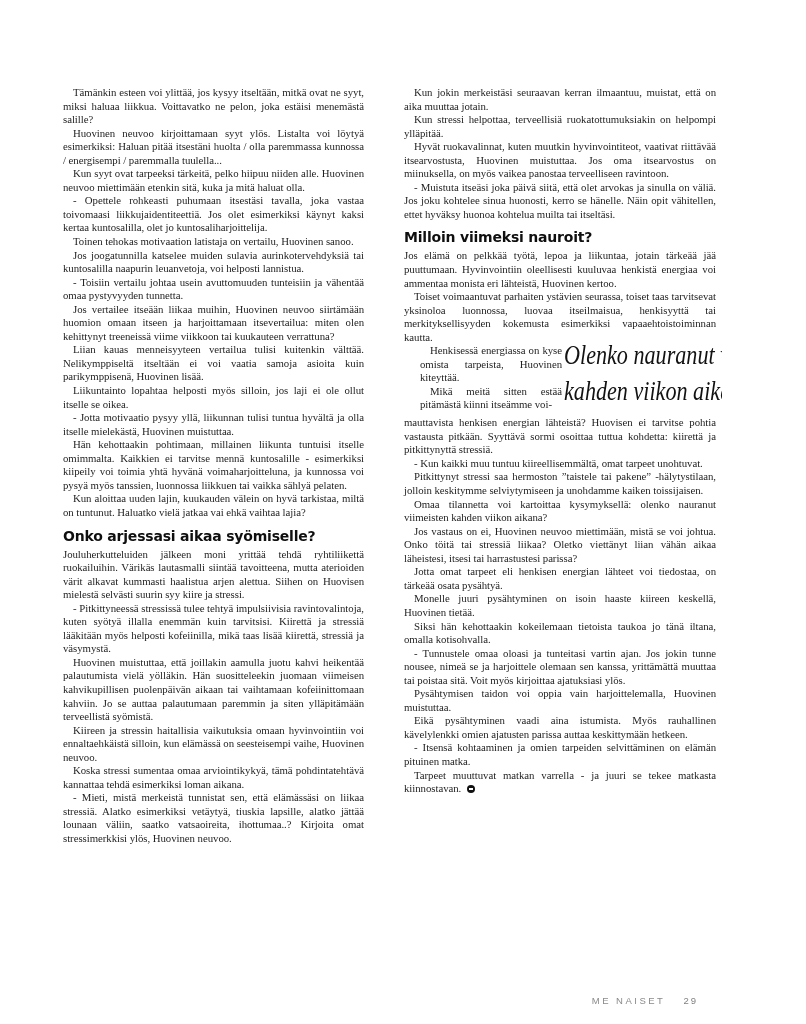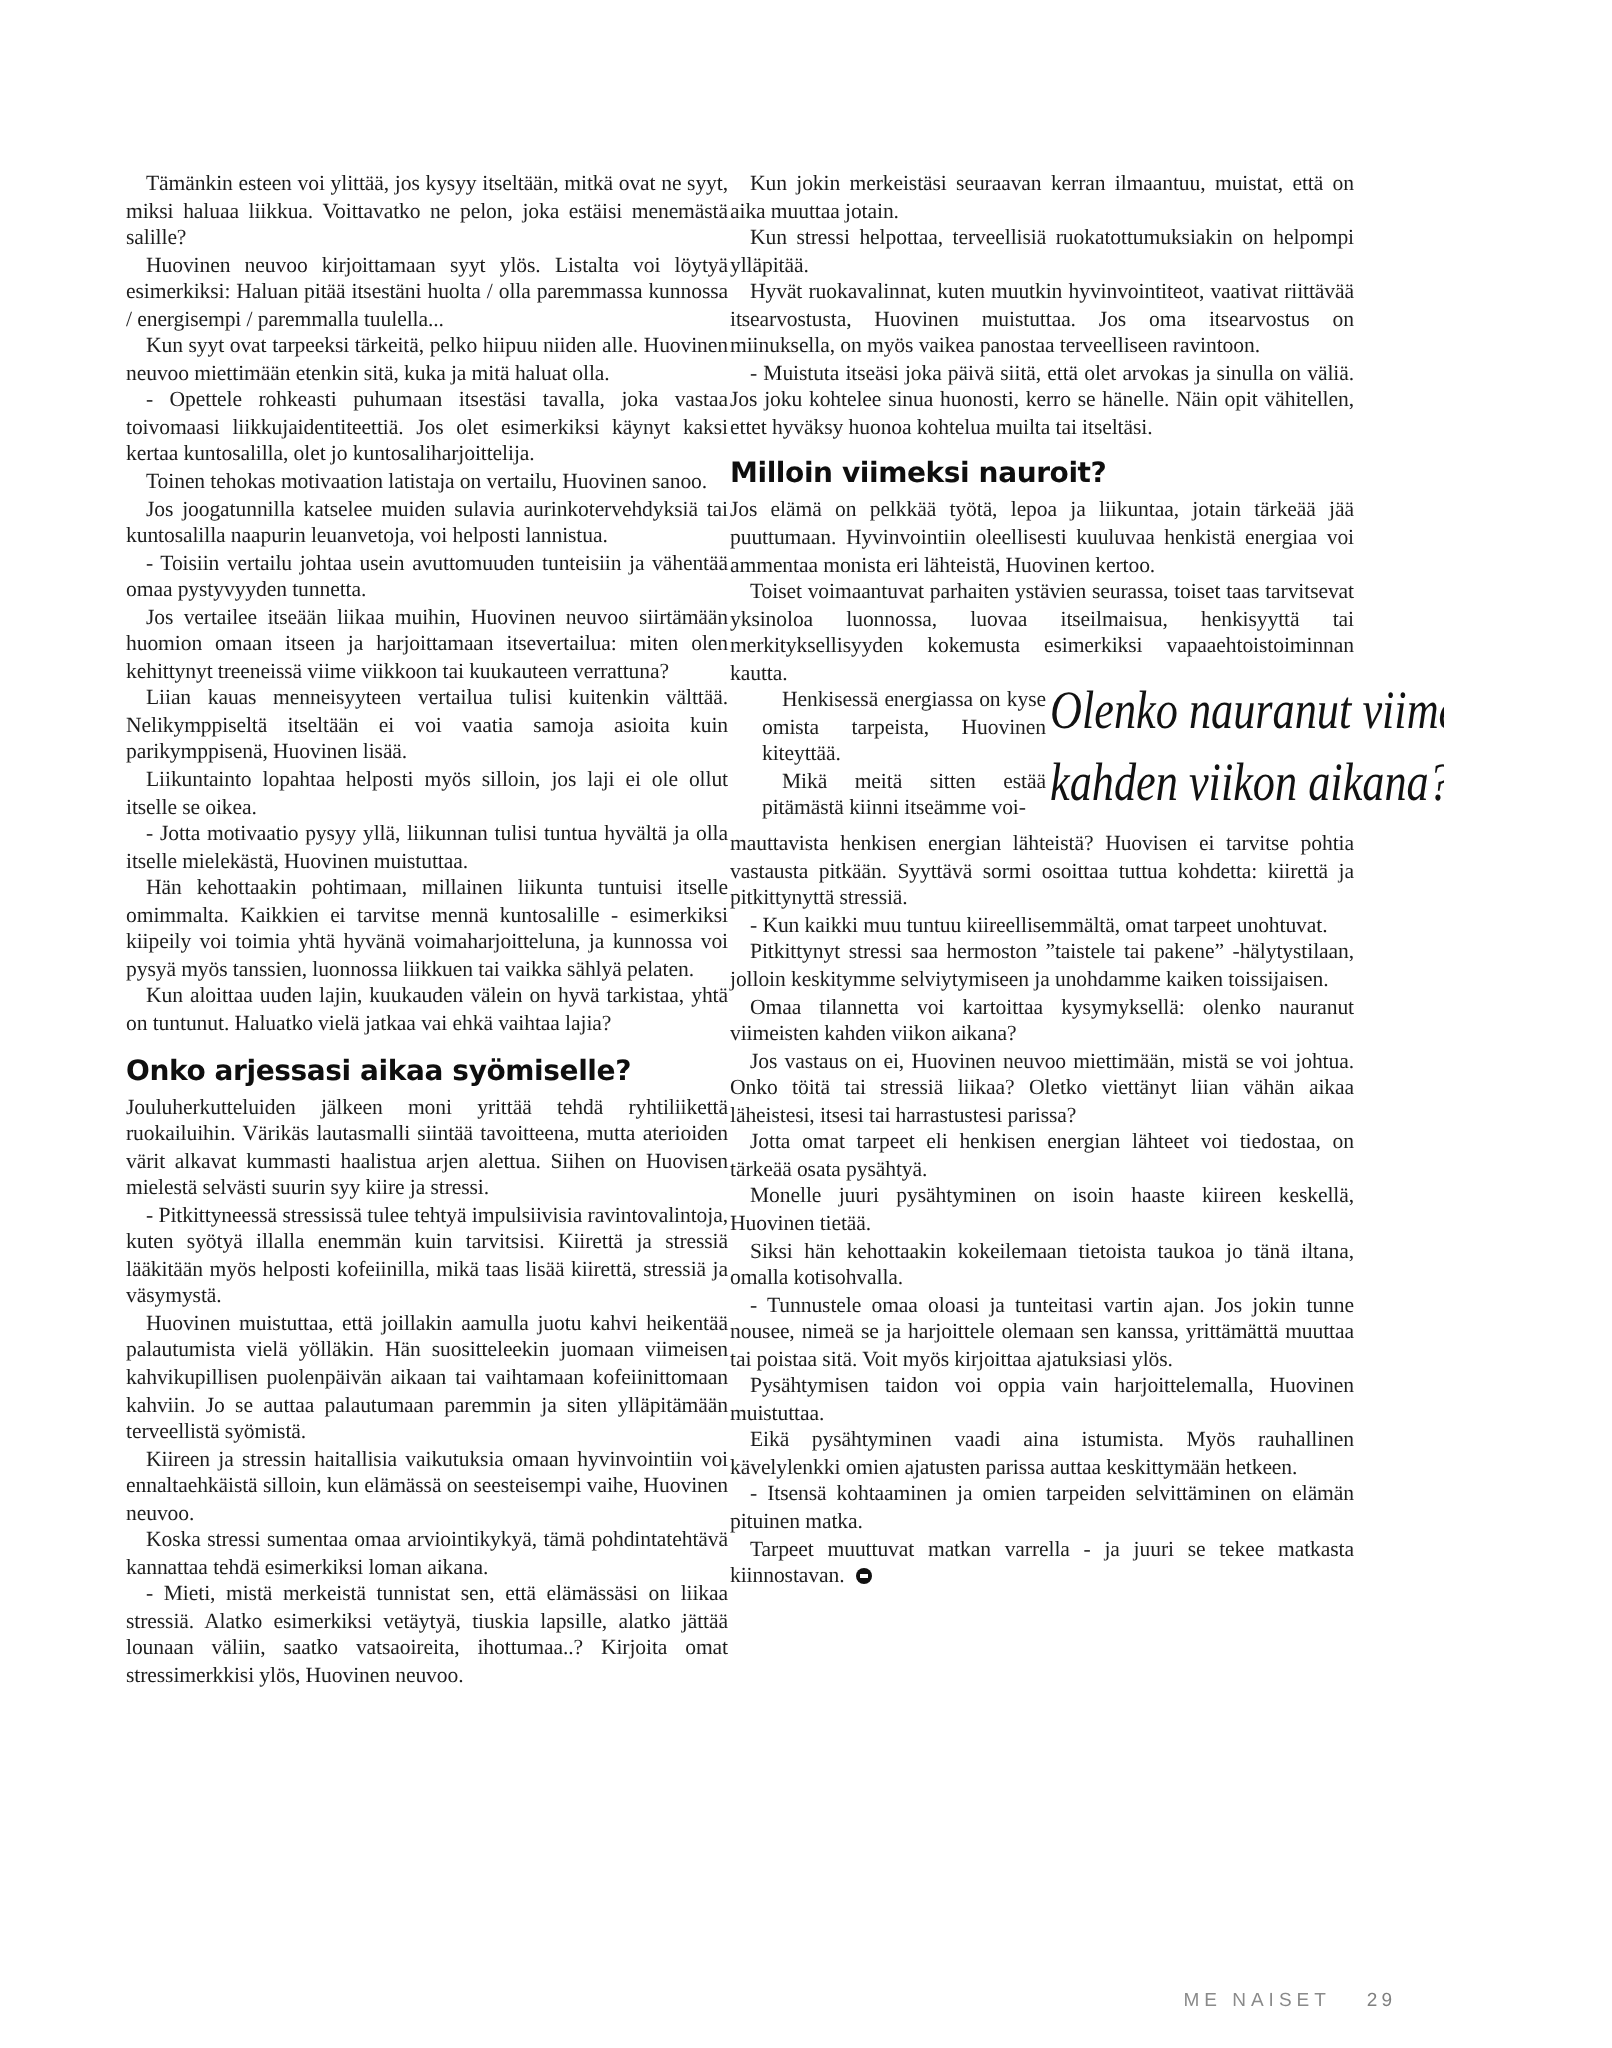--- a/index.html
+++ b/index.html
@@ -6,21 +6,21 @@
   .page{
     position:relative;
     width:722px;height:1024px;
     background:#fff;
     overflow:hidden;
     font-family:"Liberation Serif", serif;
     color:#1e1e1e;
   }
   .col{position:absolute;top:86px;}
   .col-left{left:63px;width:301px;}
-  .col-right{left:365px;width:312px;}
+  .col-right{left:404px;width:312px;}
   p.body{
     margin:0;
     font-size:10.8px;
     line-height:13.55px;
     text-align:justify;
     letter-spacing:-0.05px;
     color:#1e1e1e;
   }
   p.indent{text-indent:10px;}
   h2.subhead{
@@ -87,21 +87,21 @@
     <p class="body indent">Kun syyt ovat tarpeeksi tärkeitä, pelko hiipuu niiden alle. Huovinen neuvoo miettimään etenkin sitä, kuka ja mitä haluat olla.</p>
     <p class="body indent">- Opettele rohkeasti puhumaan itsestäsi tavalla, joka vastaa toivomaasi liikkujaidentiteettiä. Jos olet esimerkiksi käynyt kaksi kertaa kuntosalilla, olet jo kuntosaliharjoittelija.</p>
     <p class="body indent">Toinen tehokas motivaation latistaja on vertailu, Huovinen sanoo.</p>
     <p class="body indent">Jos joogatunnilla katselee muiden sulavia aurinkotervehdyksiä tai kuntosalilla naapurin leuanvetoja, voi helposti lannistua.</p>
     <p class="body indent">- Toisiin vertailu johtaa usein avuttomuuden tunteisiin ja vähentää omaa pystyvyyden tunnetta.</p>
     <p class="body indent">Jos vertailee itseään liikaa muihin, Huovinen neuvoo siirtämään huomion omaan itseen ja harjoittamaan itsevertailua: miten olen kehittynyt treeneissä viime viikkoon tai kuukauteen verrattuna?</p>
     <p class="body indent">Liian kauas menneisyyteen vertailua tulisi kuitenkin välttää. Nelikymppiseltä itseltään ei voi vaatia samoja asioita kuin parikymppisenä, Huovinen lisää.</p>
     <p class="body indent">Liikuntainto lopahtaa helposti myös silloin, jos laji ei ole ollut itselle se oikea.</p>
     <p class="body indent">- Jotta motivaatio pysyy yllä, liikunnan tulisi tuntua hyvältä ja olla itselle mielekästä, Huovinen muistuttaa.</p>
     <p class="body indent">Hän kehottaakin pohtimaan, millainen liikunta tuntuisi itselle omimmalta. Kaikkien ei tarvitse mennä kuntosalille - esimerkiksi kiipeily voi toimia yhtä hyvänä voimaharjoitteluna, ja kunnossa voi pysyä myös tanssien, luonnossa liikkuen tai vaikka sählyä pelaten.</p>
-    <p class="body indent">Kun aloittaa uuden lajin, kuukauden välein on hyvä tarkistaa, yhtä on tuntunut. Haluatko vielä jatkaa vai ehkä vaihtaa lajia?</p>
+    <p class="body indent">Kun aloittaa uuden lajin, kuukauden välein on hyvä tarkistaa, miltä on tuntunut. Haluatko vielä jatkaa vai ehkä vaihtaa lajia?</p>
 
     <h2 class="subhead">Onko arjessasi aikaa syömiselle?</h2>
 
     <p class="body">Jouluherkutteluiden jälkeen moni yrittää tehdä ryhtiliikettä ruokailuihin. Värikäs lautasmalli siintää tavoitteena, mutta aterioiden värit alkavat kummasti haalistua arjen alettua. Siihen on Huovisen mielestä selvästi suurin syy kiire ja stressi.</p>
     <p class="body indent">- Pitkittyneessä stressissä tulee tehtyä impulsiivisia ravintovalintoja, kuten syötyä illalla enemmän kuin tarvitsisi. Kiirettä ja stressiä lääkitään myös helposti kofeiinilla, mikä taas lisää kiirettä, stressiä ja väsymystä.</p>
     <p class="body indent">Huovinen muistuttaa, että joillakin aamulla juotu kahvi heikentää palautumista vielä yölläkin. Hän suositteleekin juomaan viimeisen kahvikupillisen puolenpäivän aikaan tai vaihtamaan kofeiinittomaan kahviin. Jo se auttaa palautumaan paremmin ja siten ylläpitämään terveellistä syömistä.</p>
     <p class="body indent">Kiireen ja stressin haitallisia vaikutuksia omaan hyvinvointiin voi ennaltaehkäistä silloin, kun elämässä on seesteisempi vaihe, Huovinen neuvoo.</p>
     <p class="body indent">Koska stressi sumentaa omaa arviointikykyä, tämä pohdintatehtävä kannattaa tehdä esimerkiksi loman aikana.</p>
     <p class="body indent">- Mieti, mistä merkeistä tunnistat sen, että elämässäsi on liikaa stressiä. Alatko esimerkiksi vetäytyä, tiuskia lapsille, alatko jättää lounaan väliin, saatko vatsaoireita, ihottumaa..? Kirjoita omat stressimerkkisi ylös, Huovinen neuvoo.</p>
   </div>

